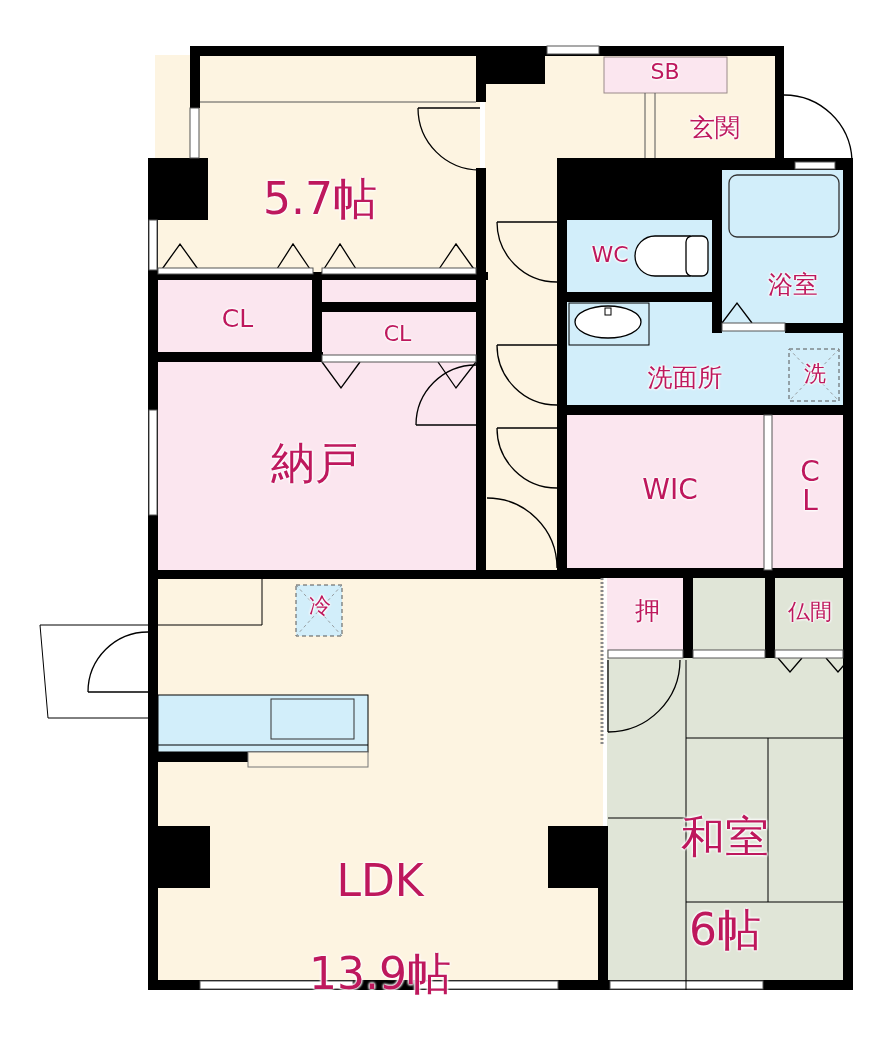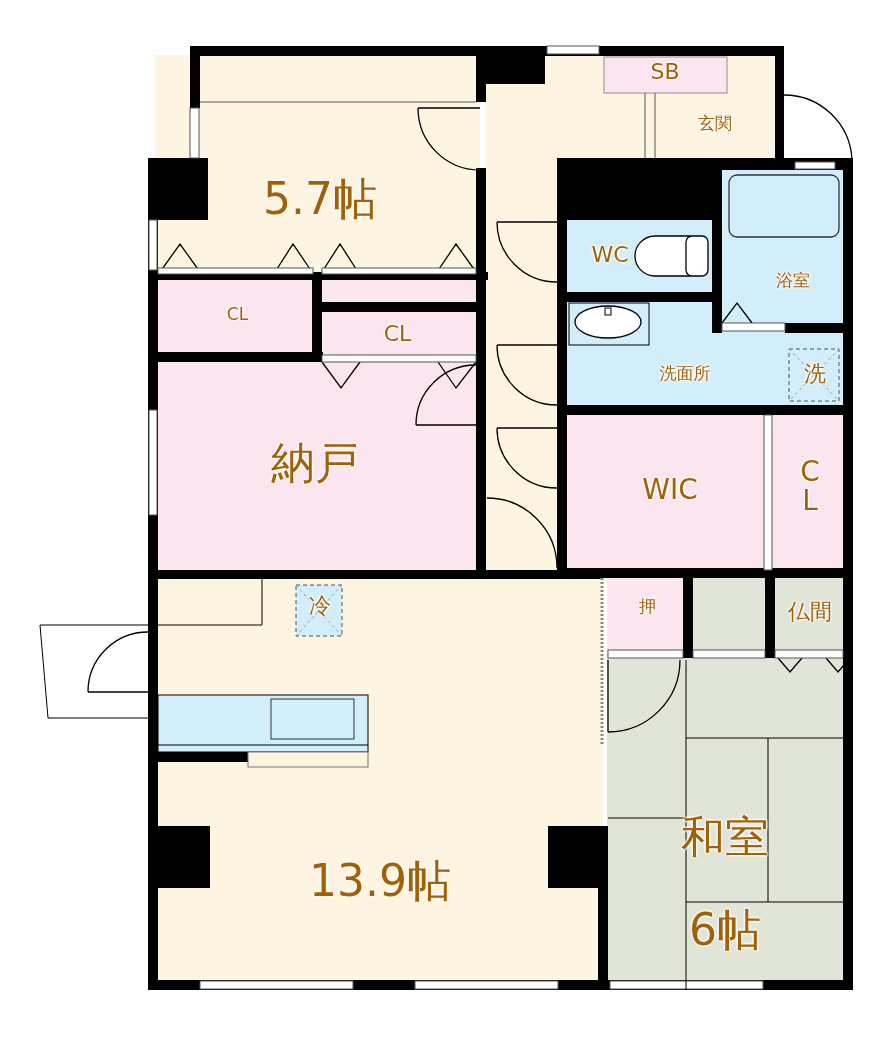--- a/index.html
+++ b/index.html
@@ -1,24 +1,24 @@
 <!DOCTYPE html>
 <html><head>
 <meta charset="utf-8">
 <style>
   html, body { margin:0; padding:0; background:#ffffff; }
   body { width:896px; height:1039px; position:relative; overflow:hidden;
          font-family:"DejaVu Sans","Liberation Sans",sans-serif; }
   .plan { position:absolute; left:0; top:0; width:896px; height:1039px; }
-  .lbl { position:absolute; color:#a16207; text-align:center; white-space:pre-line;
+  .lbl { position:absolute; color:#be185d; text-align:center; white-space:pre-line;
          line-height:1.05; paint-order:stroke fill;
          text-shadow: 0 0 3px #fff, 0 0 3px #fff, 0 0 3px #fff, 0 0 2px #fff; }
   .big { font-size:44px; }
   .mid { font-size:28px; }
-  .sm { font-size:17px; }
+  .sm { font-size:25px; }
   .xs { font-size:22px; }
 </style>
 </head>
 <body>
 
 <div class="plan">
 <svg width="896" height="1039" viewBox="0 0 896 1039" xmlns="http://www.w3.org/2000/svg">
 
   <rect x="155" y="55" width="325" height="220" fill="#fdf4e1"></rect>
 
@@ -185,20 +185,21 @@
 <div class="lbl sm" style="left:670px;top:115px;width:90px;">玄関</div>
 <div class="lbl xs" style="left:575px;top:243px;width:70px;">WC</div>
 <div class="lbl sm" style="left:743px;top:272px;width:100px;">浴室</div>
 <div class="lbl sm" style="left:615px;top:365px;width:140px;">洗面所</div>
 <div class="lbl xs" style="left:792px;top:362px;width:46px;">洗</div>
 <div class="lbl mid" style="left:610px;top:475px;width:120px;">WIC</div>
 <div class="lbl mid" style="left:785px;top:457px;width:50px;">C
 L</div>
 <div class="lbl xs" style="left:297px;top:594px;width:46px;">冷</div>
 <div class="lbl big" style="left:280px;top:812px;width:200px;">
+  <div>LDK</div>
   <div>13.9帖</div>
 </div>
 <div class="lbl sm" style="left:615px;top:598px;width:65px;">押</div>
 <div class="lbl xs" style="left:775px;top:600px;width:70px;">仏間</div>
 <div class="lbl big" style="left:650px;top:768px;width:150px;">
   <div>和室</div>
   <div>6帖</div>
 </div>
 </div>
 

